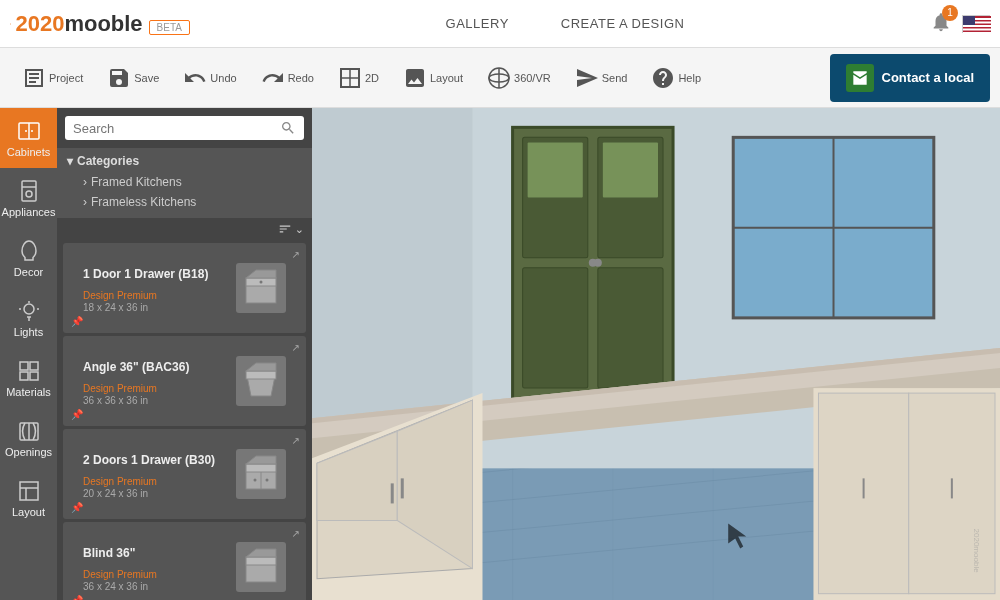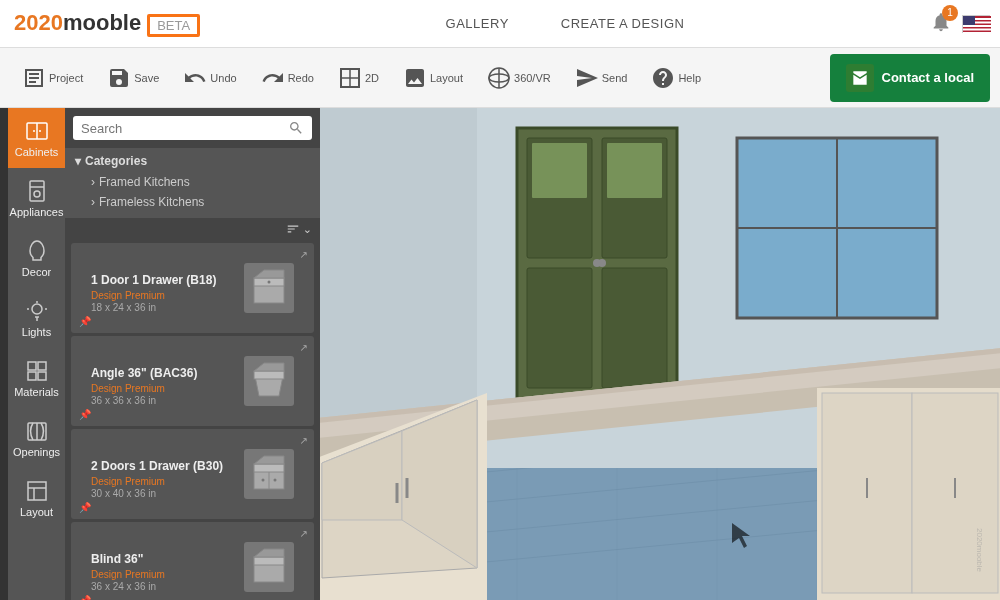--- a/index.html
+++ b/index.html
@@ -19,23 +19,23 @@
       align-items: center;
       padding: 0 10px;
       width: 200px;
     }
     #logo-house {
       width: 28px;
       height: 28px;
       margin-right: 4px;
     }
     #beta-badge {
-      font-size: 13px;
+      font-size: 10px;
       color: #999;
-      border: 3px solid #f97316;
+      border: 1px solid #f97316;
       padding: 1px 7px;
       border-radius: 2px;
       margin-left: 4px;
       margin-top: -10px;
     }
     #nav-links {
       flex: 1;
       display: flex;
       justify-content: center;
       gap: 52px;
@@ -95,21 +95,21 @@
       justify-content: center;
       padding: 4px 12px;
       cursor: pointer;
       color: #555;
       font-size: 11px;
       gap: 3px;
     }
     .toolbar-item svg { width: 24px; height: 24px; }
     .toolbar-spacer { flex: 1; }
     #contact-btn {
-      background: #15803d;
+      background: #0c4a6e;
       color: white;
       padding: 8px 16px;
       border-radius: 4px;
       font-size: 13px;
       font-weight: bold;
       display: flex;
       align-items: center;
       gap: 8px;
       cursor: pointer;
       height: 48px;
@@ -129,21 +129,20 @@
       display: flex;
       height: calc(600px - 48px - 60px);
     }
 
     
     #sidebar-icons {
       width: 57px;
       background: #555;
       display: flex;
       flex-direction: column;
-      margin-left: 8px;
     }
     .sidebar-icon-item {
       display: flex;
       flex-direction: column;
       align-items: center;
       justify-content: center;
       padding: 8px 4px;
       cursor: pointer;
       color: #eee;
       font-size: 11px;
@@ -236,21 +235,21 @@
       padding: 20px;
       gap: 8px;
       position: relative;
       cursor: pointer;
     }
     .item-info { flex: 1; }
     .item-name { color: #eee; font-size: 12px; font-weight: bold; }
     .item-badge {
       color: #e87722;
       font-size: 10px;
-      margin-top: 3px;
+      margin-top: 9px;
     }
     .item-size { color: #aaa; font-size: 10px; margin-top: 1px; }
     .item-thumbnail {
       width: 50px;
       height: 50px;
       background: #777;
       border-radius: 3px;
       display: flex;
       align-items: center;
       justify-content: center;
@@ -548,21 +547,21 @@
           </svg>
         </div>
         <span class="item-arrow">↗</span>
         <span class="item-pin">📌</span>
       </div>
 
       <div class="item-card">
         <div class="item-info">
           <div class="item-name">2 Doors 1 Drawer (B30)</div>
           <div class="item-badge">Design Premium</div>
-          <div class="item-size">30 x 40 x 36 in</div>
+          <div class="item-size">20 x 24 x 36 in</div>
         </div>
         <div class="item-thumbnail">
           <svg width="40" height="40" viewBox="0 0 40 40">
             <rect x="5" y="10" width="30" height="25" fill="#aaa" stroke="#888" stroke-width="1"></rect>
             <rect x="5" y="10" width="30" height="8" fill="#bbb" stroke="#888" stroke-width="1"></rect>
             <line x1="20" y1="18" x2="20" y2="35" stroke="#888" stroke-width="1"></line>
             <circle cx="14" cy="26" r="1.5" fill="#777"></circle>
             <circle cx="26" cy="26" r="1.5" fill="#777"></circle>
             <polygon points="5,10 15,2 35,2 35,10" fill="#999" stroke="#888" stroke-width="1"></polygon>
           </svg>

